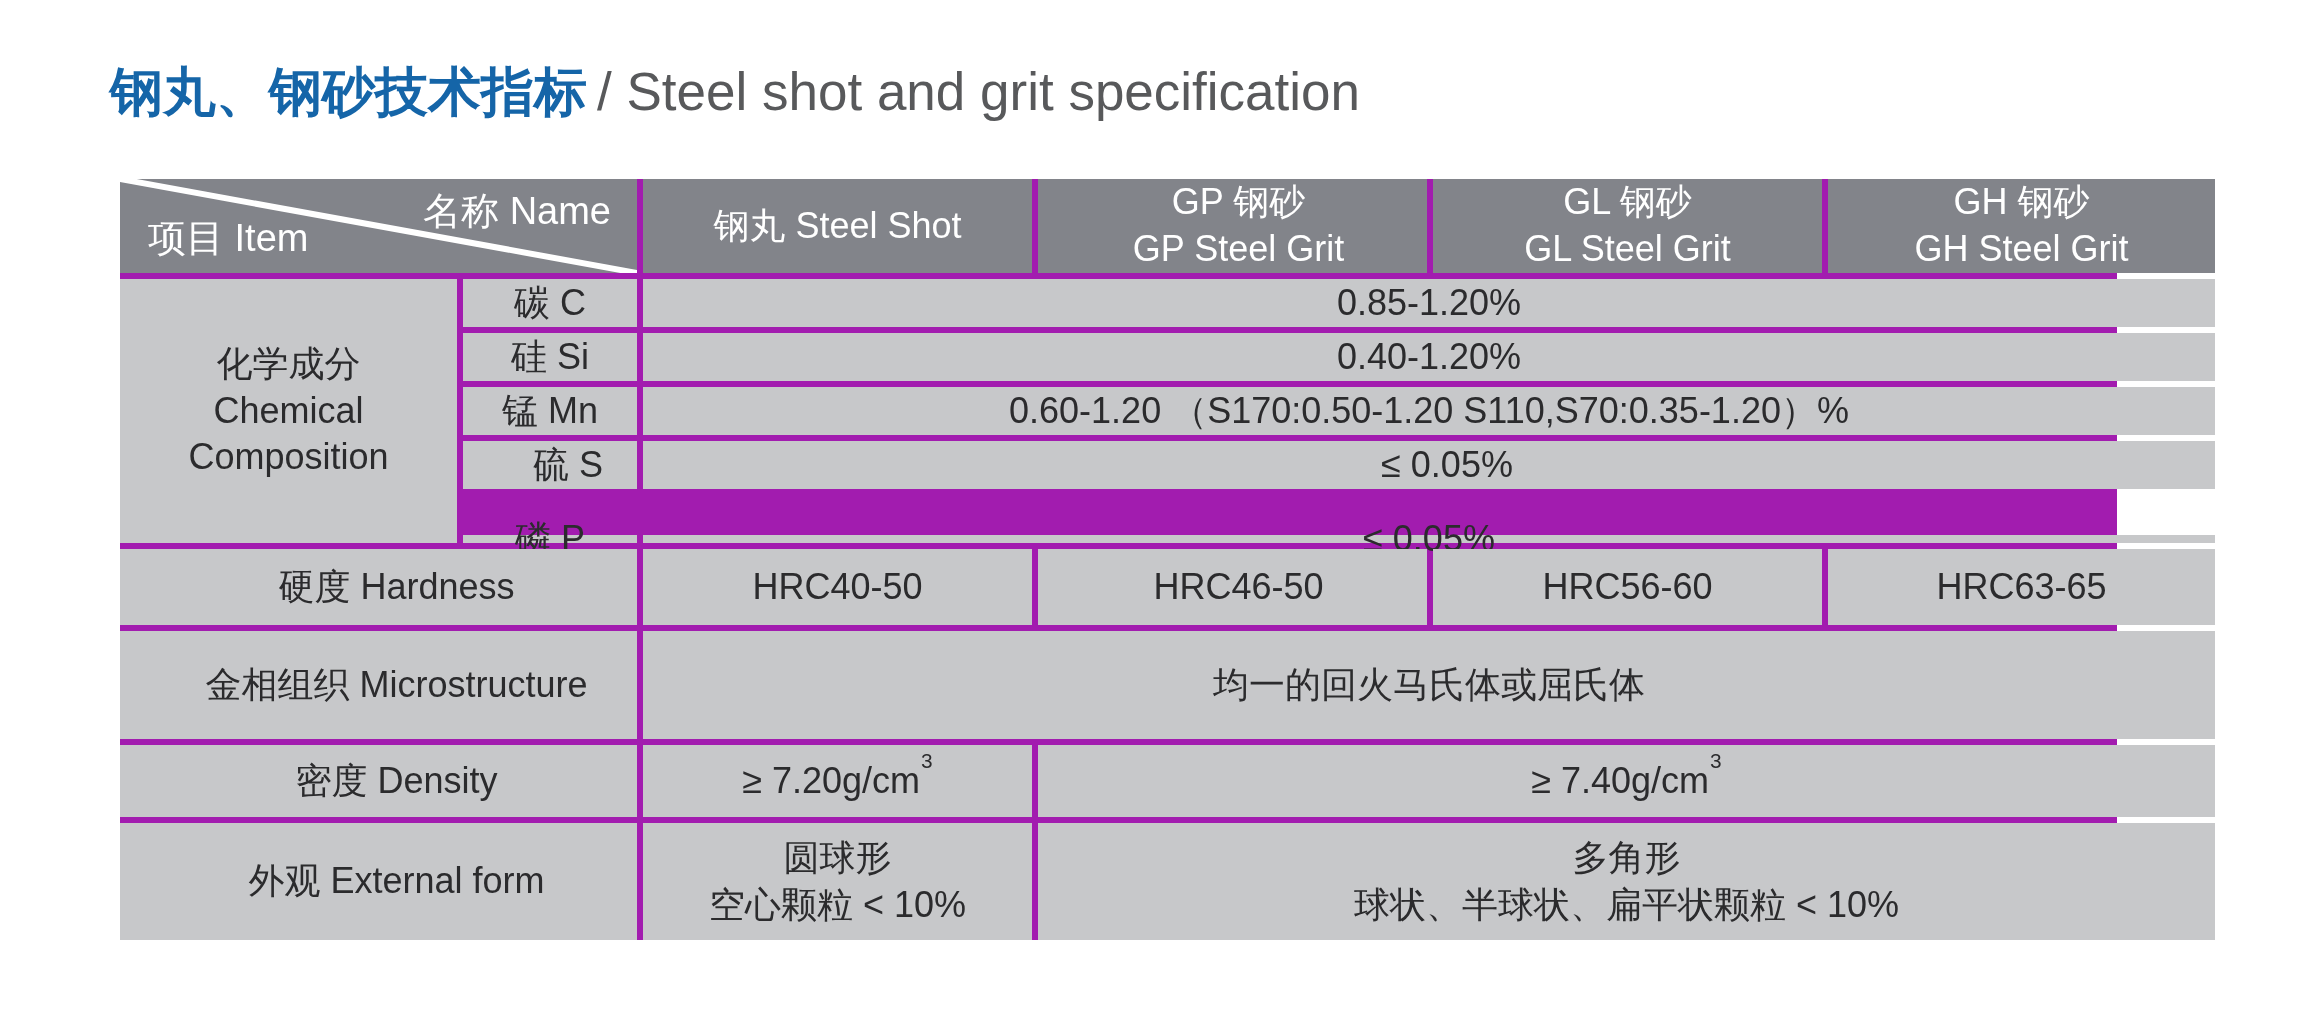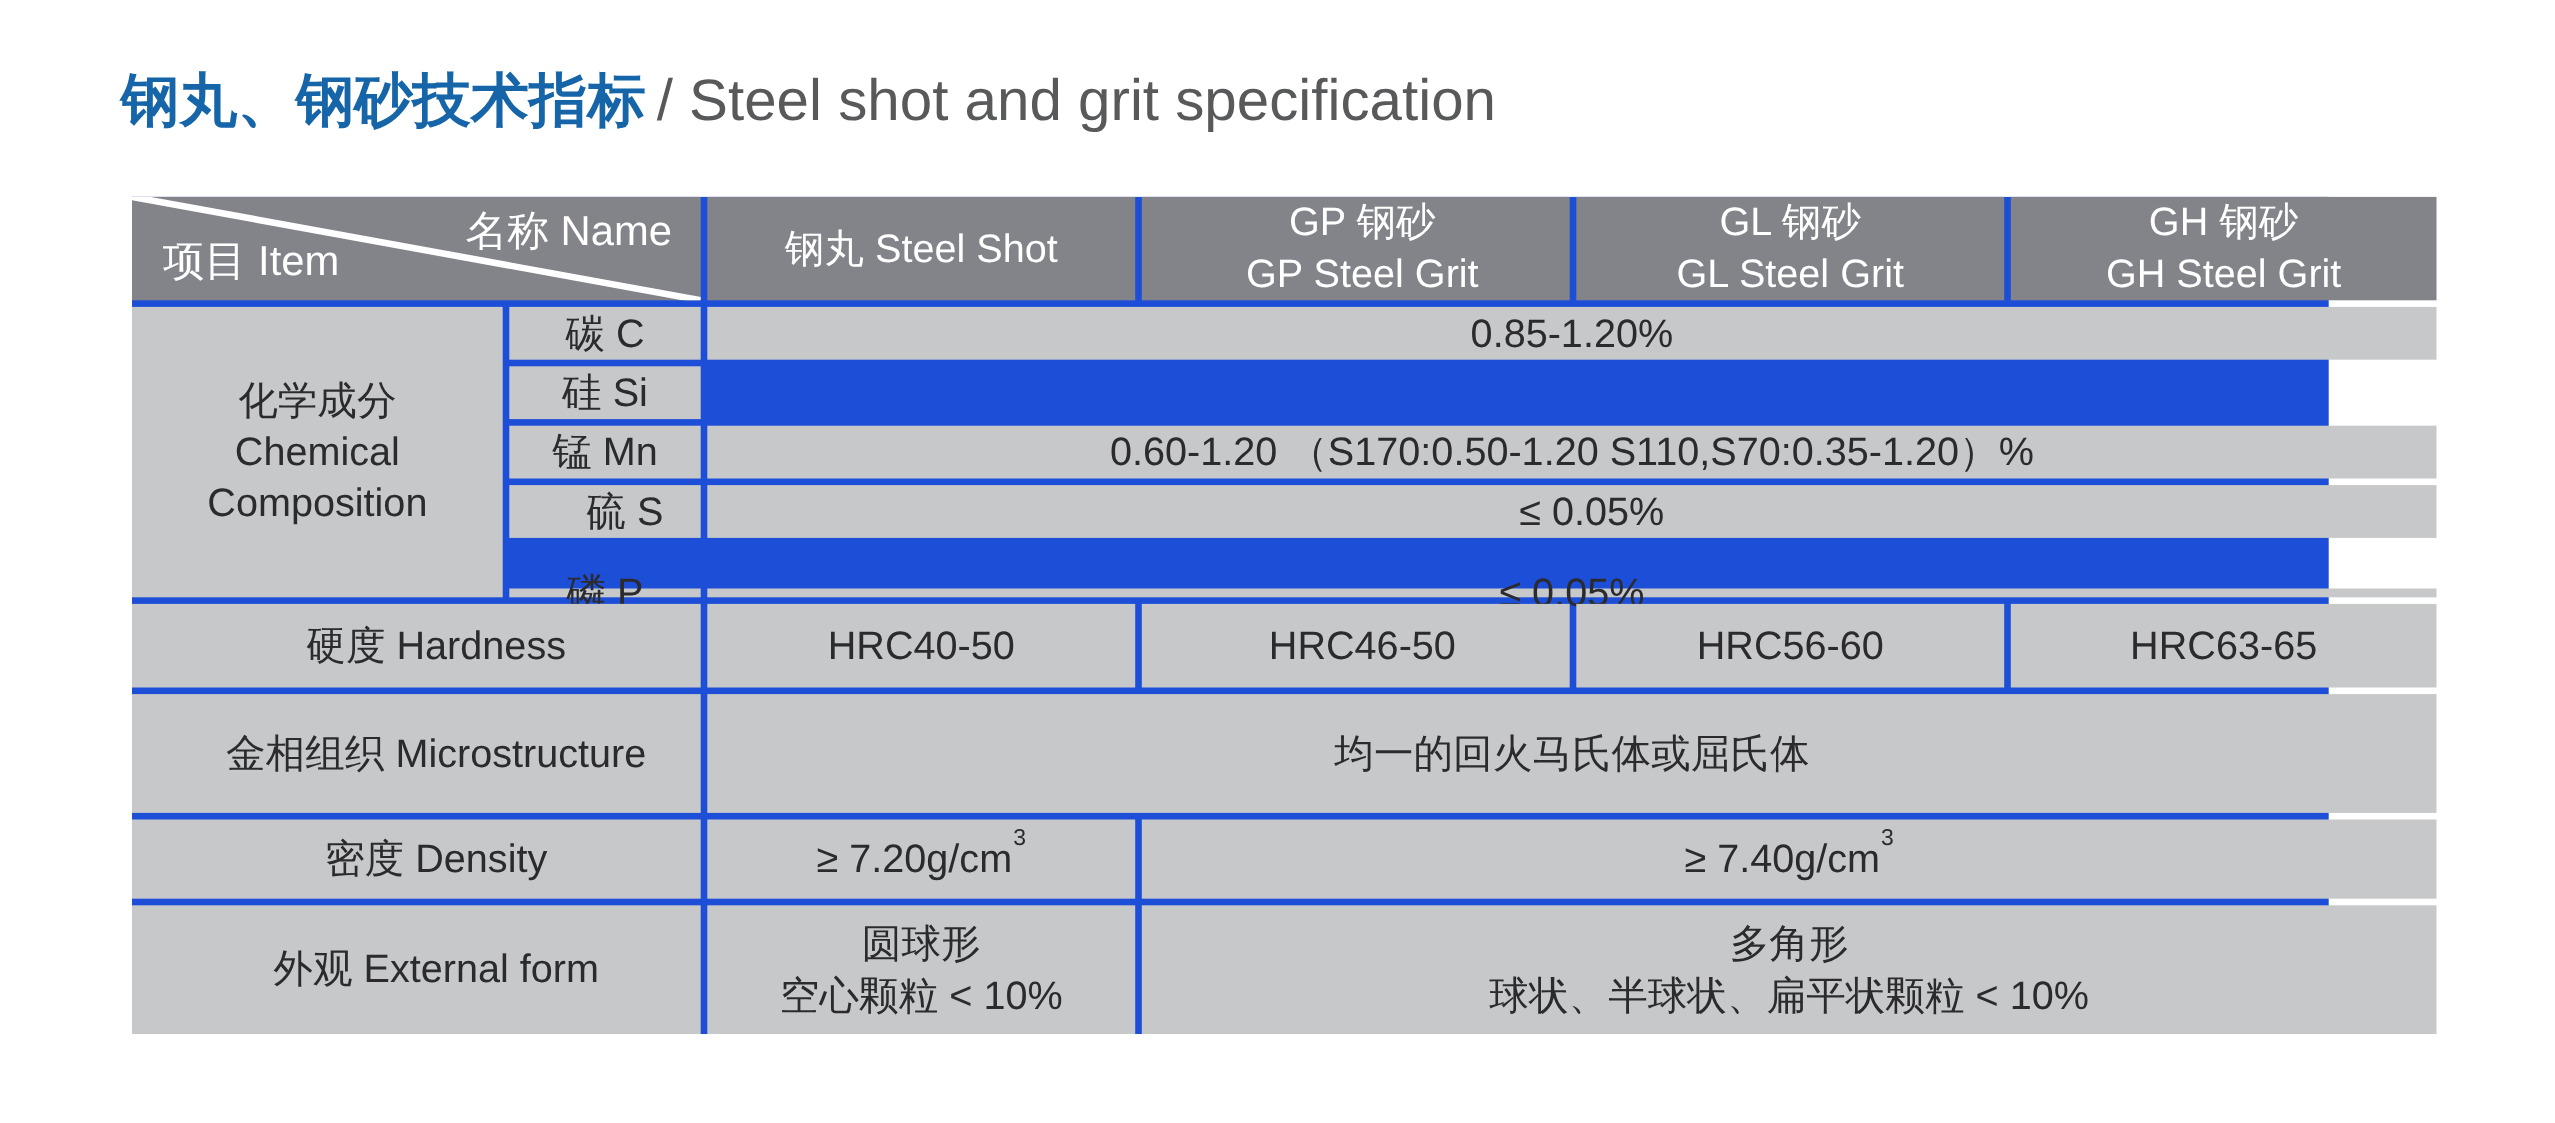--- a/index.html
+++ b/index.html
@@ -33,21 +33,21 @@
 
   .spec-table {
     position: absolute;
     left: 120px;
     top: 179px;
     width: 1997px;
     display: grid;
     grid-template-columns: 337px 174px 389px 389px 389px 387px;
     grid-template-rows: 94px 48px 48px 48px 48px 48px 76px 108px 72px 117px;
     gap: 6px;
-    background: #1d4ed8;
+    background: #a21caf;
   }
   .cell {
     display: flex;
     flex-direction: column;
     align-items: center;
     justify-content: center;
     text-align: center;
     font-size: 36px;
     font-weight: 300;
     line-height: 1.3;
@@ -112,20 +112,21 @@
     <div class="cell bodycell chem-label">
       <span class="vline">化学成分</span>
       <span class="vline">Chemical</span>
       <span class="vline">Composition</span>
     </div>
 
     <div class="cell bodycell r2" style="grid-column:2">碳 C</div>
     <div class="cell bodycell r2 span-values">0.85-1.20%</div>
 
     <div class="cell bodycell r3" style="grid-column:2">硅 Si</div>
+    <div class="cell bodycell r3 span-values">0.40-1.20%</div>
 
     <div class="cell bodycell r4" style="grid-column:2">锰 Mn</div>
     <div class="cell bodycell r4 span-values">0.60-1.20 （S170:0.50-1.20 S110,S70:0.35-1.20）%</div>
 
     <div class="cell bodycell r5" style="grid-column:2">硫 S</div>
     <div class="cell bodycell r5 span-values">≤ 0.05%</div>
 
     <div class="cell bodycell r6" style="grid-column:2">磷 P</div>
     <div class="cell bodycell r6 span-values">≤ 0.05%</div>
 

